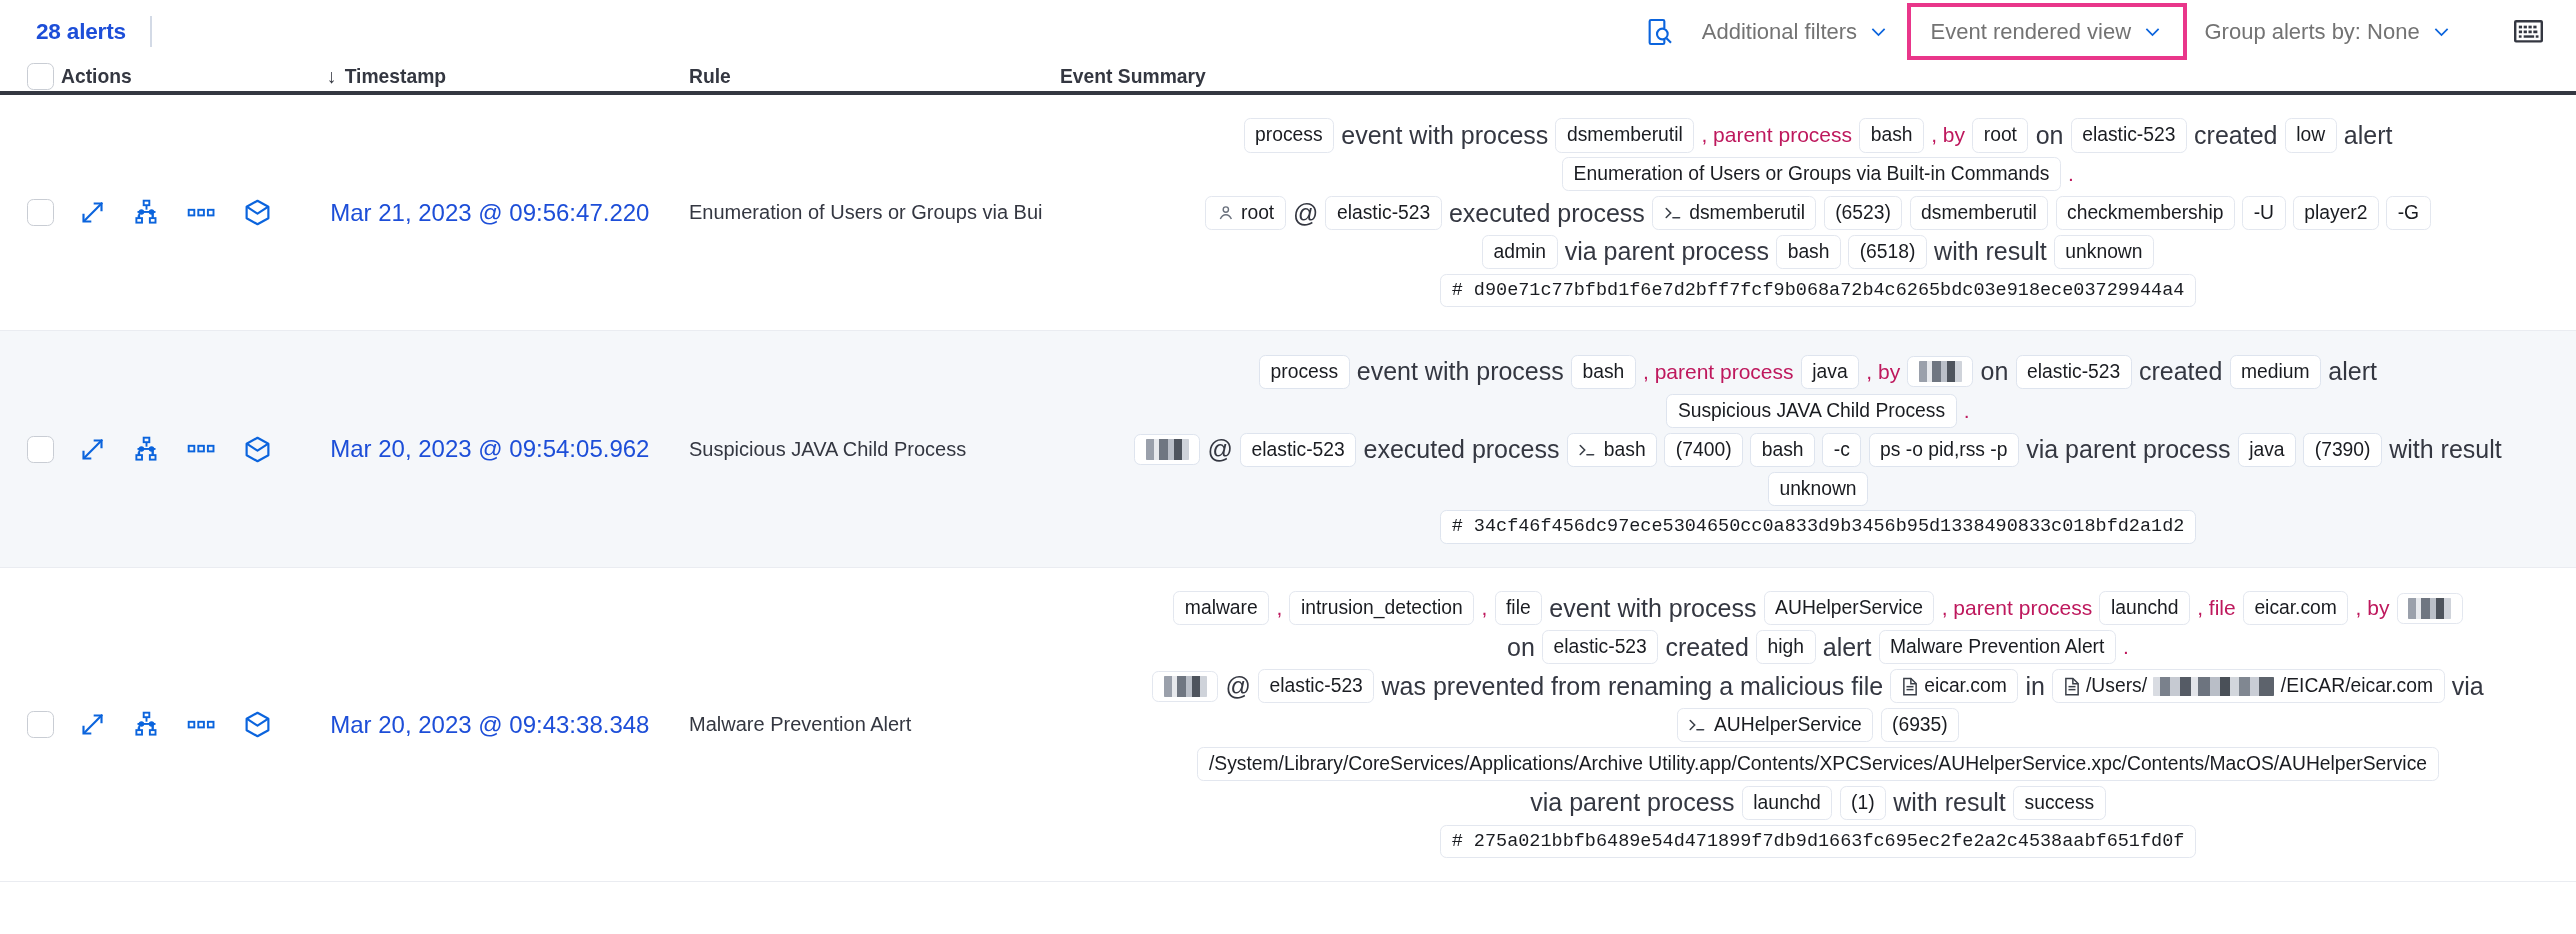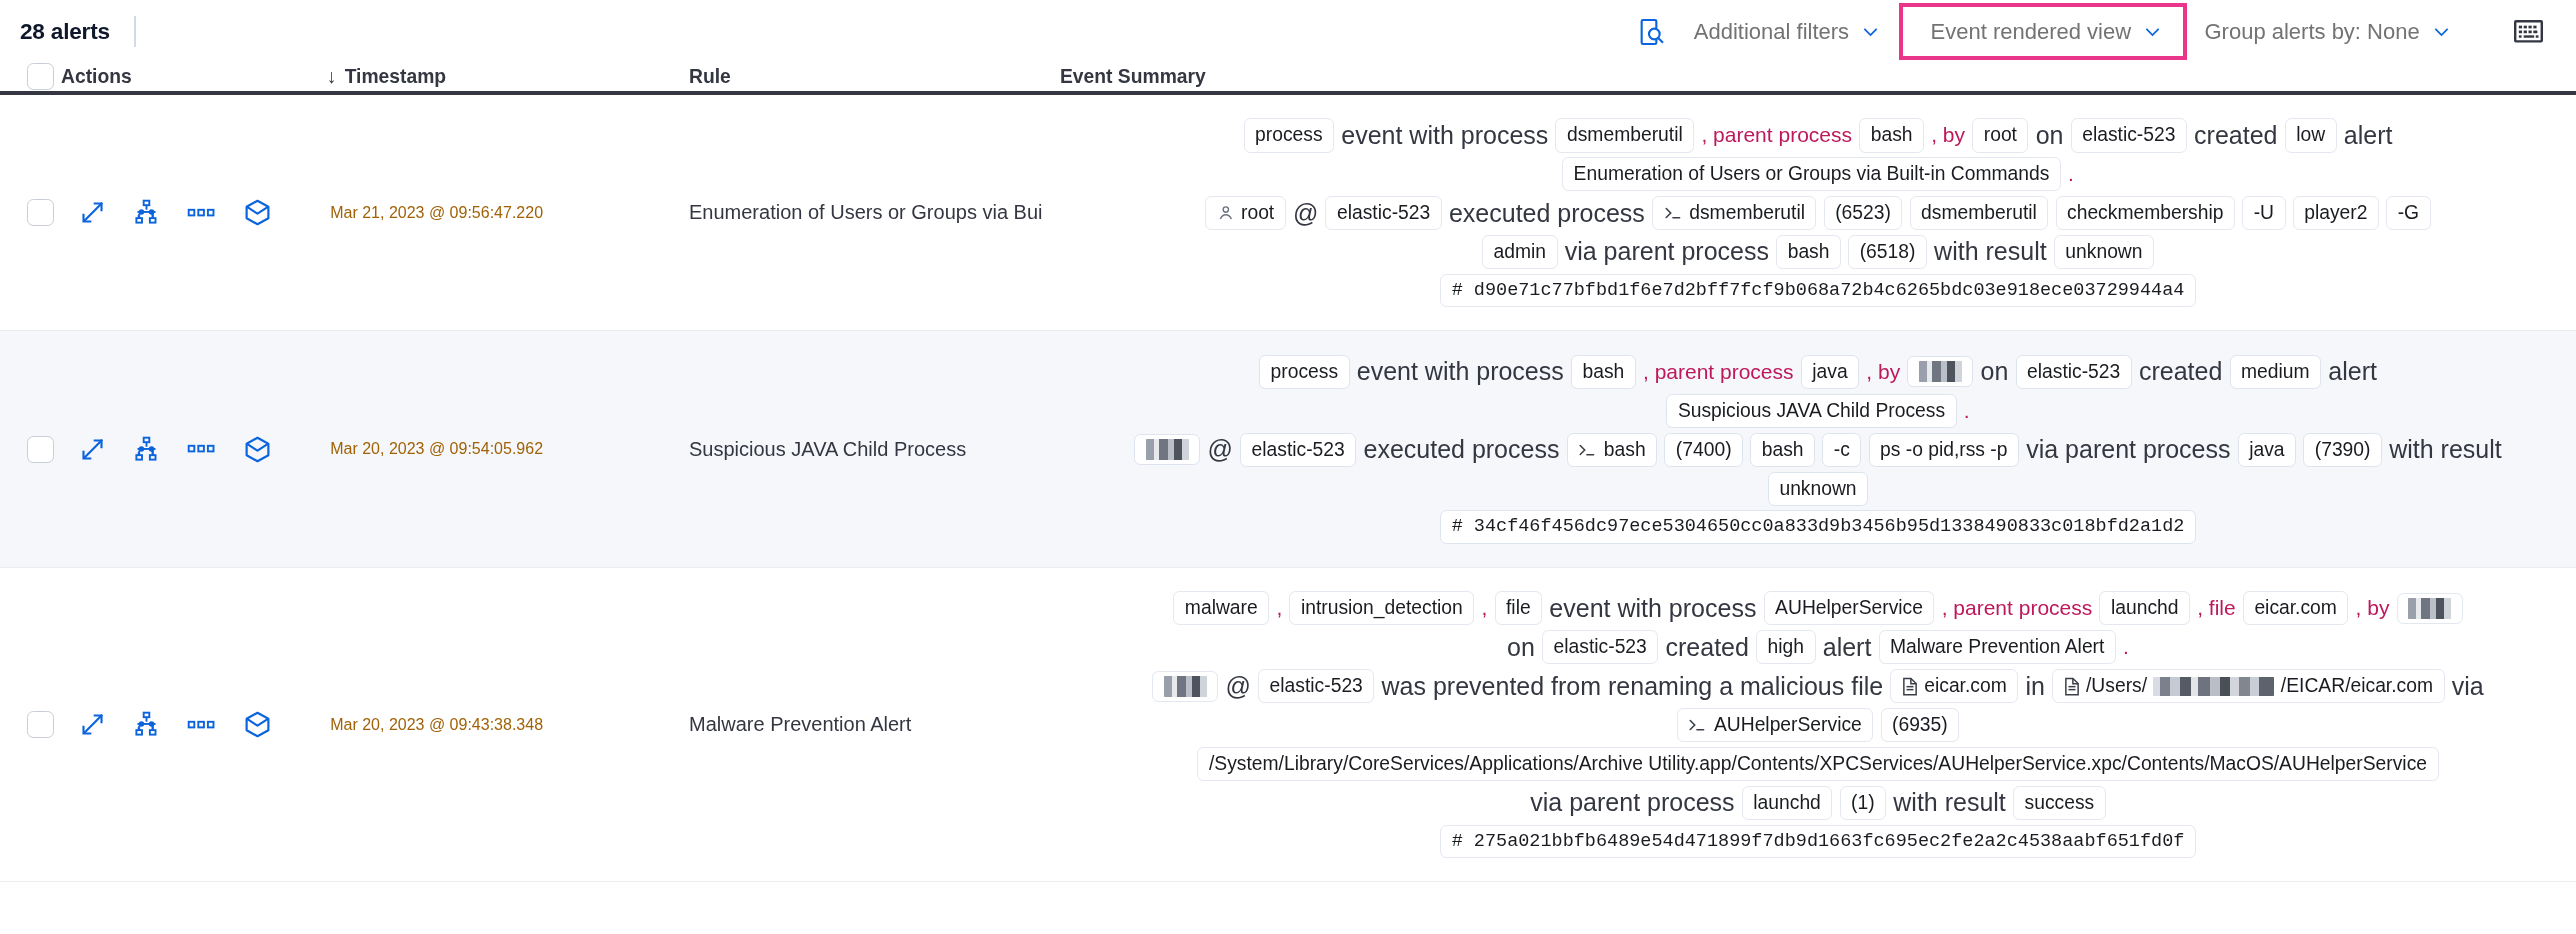--- a/index.html
+++ b/index.html
@@ -15,22 +15,22 @@
   }
 
   .app { position: relative; width: 2576px; height: 934px; background: #fff; }
 
   
   .toolbar {
     position: absolute; left: 0; top: 0; right: 0; height: 63px;
     display: flex; align-items: center;
   }
   .alerts-count {
-    margin-left: 20px;
-    font-size: 22.6px; font-weight: 700; color: #0f172a;
+    margin-left: 36px;
+    font-size: 22.6px; font-weight: 700; color: #1d4ed8;
     letter-spacing: -0.2px;
   }
   .vdivider {
     width: 1.6px; height: 31px; background: #D3DAE6;
     margin-left: 24px;
   }
   .toolbar-right {
     margin-left: auto;
     display: flex; align-items: center;
     padding-right: 24px;
@@ -44,21 +44,21 @@
     font-size: 22px; color: #737373; font-weight: 400;
     padding: 4.8px 13px; white-space: nowrap;
   }
   .tb-link .chev { display:block; }
   .highlight-box {
     border: 4.8px solid #E9368A;
     padding: 11.3px 14.5px;
     margin: 0 4.8px;
     display: flex; align-items: center;
   }
-  .highlight-box .tb-link { padding: 0 4.8px; margin-left: 8px; }
+  .highlight-box .tb-link { padding: 0 4.8px; }
   .kbd-btn {
     display: flex; align-items: center; justify-content: center;
     width: 48px; height: 42px; margin-left: 39px;
   }
 
   
   .table { position: absolute; left: 0; top: 63px; right: 0; }
   .thead {
     display: flex; align-items: center;
     height: 32px;
@@ -87,21 +87,21 @@
     border-bottom: 1.6px solid #EAECF1;
     min-height: 161px;
     position: relative;
   }
   .row.alt { background: #F5F7FA; }
   .row.tall { min-height: 282px; }
 
   .cell { display: flex; align-items: center; }
   .cell.check { width: 61px; justify-content: center; padding-left:19.3px;}
   .cell.actions { width: 266px; align-items: center; gap: 27px; padding-left: 17.7px; }
-  .cell.time { width: 362px; font-size: 16px; color: #a16207; padding-left: 3.2px;}
+  .cell.time { width: 362px; font-size: 24px; color: #1d4ed8; padding-left: 3.2px;}
   .cell.rule { width: 371px; font-size: 20px; color: #343741; }
   .cell.summary {
     flex: 1; display: block; padding: 21px 0 21px 0;
     align-self: center;
   }
 
   .icon-btn { display: inline-flex; align-items:center; justify-content:center; }
 
   
   .erline {

